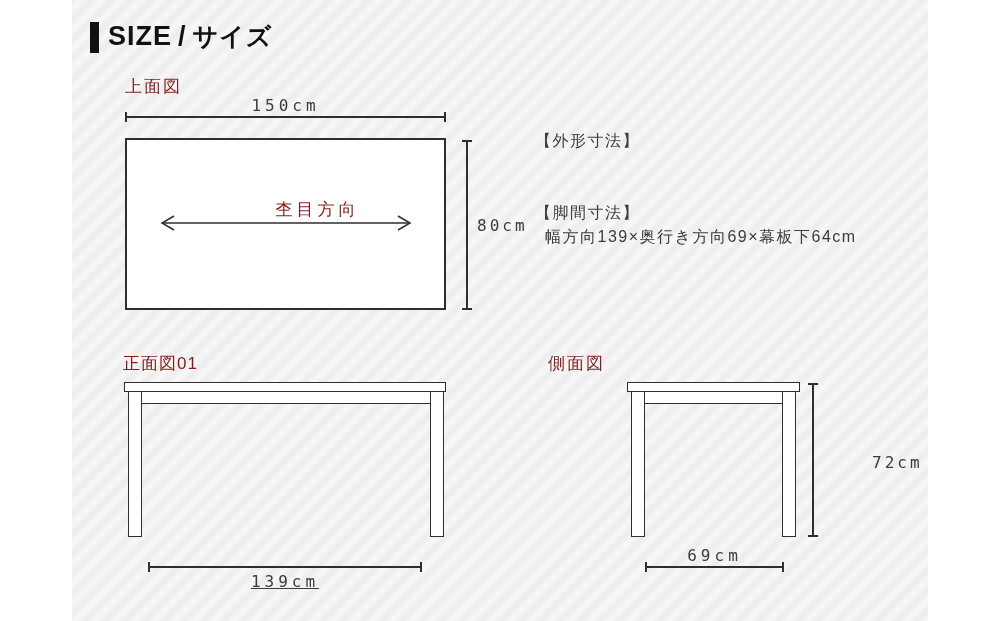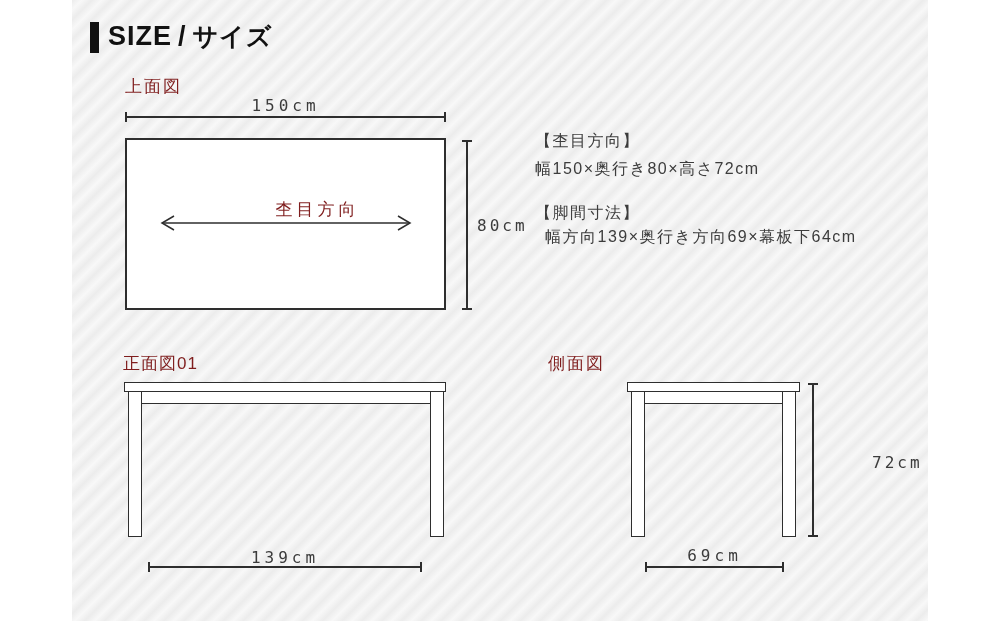--- a/index.html
+++ b/index.html
@@ -67,33 +67,32 @@
   <svg class="grain-svg" style="left:125px;top:138px;" width="321" height="172" viewBox="0 0 321 172">
     <line x1="37" y1="85" x2="285" y2="85" stroke="#2e2e2e" stroke-width="1.5"></line>
     <polyline points="49,78 37,85 49,92" fill="none" stroke="#2e2e2e" stroke-width="1.5"></polyline>
     <polyline points="273,78 285,85 273,92" fill="none" stroke="#2e2e2e" stroke-width="1.5"></polyline>
   </svg>
   <div class="jp-label center-box" style="left:125px;top:198px;width:321px;letter-spacing:4px;padding-left:32px;">杢目方向</div>
 
   <div class="dim-v" style="left:466px;top:140px;height:170px;"></div>
   <div class="dim-label" style="left:477px;top:216px;letter-spacing:3px;">80cm</div>
 
-  <div class="spec-line" style="top:131px;">【杢目方向】</div>
-  <div class="spec-line" style="top:159px;">幅150×奥行き80×高さ72cm</div>
+  <div class="spec-line" style="top:131px;">【外形寸法】</div>
   <div class="spec-line" style="top:203px;">【脚間寸法】</div>
   <div class="spec-line" style="top:227px;padding-left:10px;">幅方向139×奥行き方向69×幕板下64cm</div>
 
   <div class="jp-label" style="left:123px;top:352px;letter-spacing:1px;">正面図01</div>
 
   <div class="apron" style="left:141px;top:390px;width:289px;height:14px;"></div>
   <div class="part" style="left:128px;top:390px;width:14px;height:147px;"></div>
   <div class="part" style="left:430px;top:390px;width:14px;height:147px;"></div>
   <div class="part" style="left:124px;top:382px;width:322px;height:10px;"></div>
 
-  <div class="dim-label center-box" style="left:148px;top:548px;width:274px;">139cm</div>
+  <div class="dim-label center-box" style="left:148px;top:572px;width:274px;text-decoration:underline;">139cm</div>
   <div class="dim-h" style="left:148px;top:566px;width:274px;"></div>
 
   <div class="jp-label" style="left:548px;top:352px;">側面図</div>
 
   <div class="apron" style="left:644px;top:390px;width:139px;height:14px;"></div>
   <div class="part" style="left:631px;top:390px;width:14px;height:147px;"></div>
   <div class="part" style="left:782px;top:390px;width:14px;height:147px;"></div>
   <div class="part" style="left:627px;top:382px;width:173px;height:10px;"></div>
 
   <div class="dim-v" style="left:812px;top:383px;height:154px;"></div>

